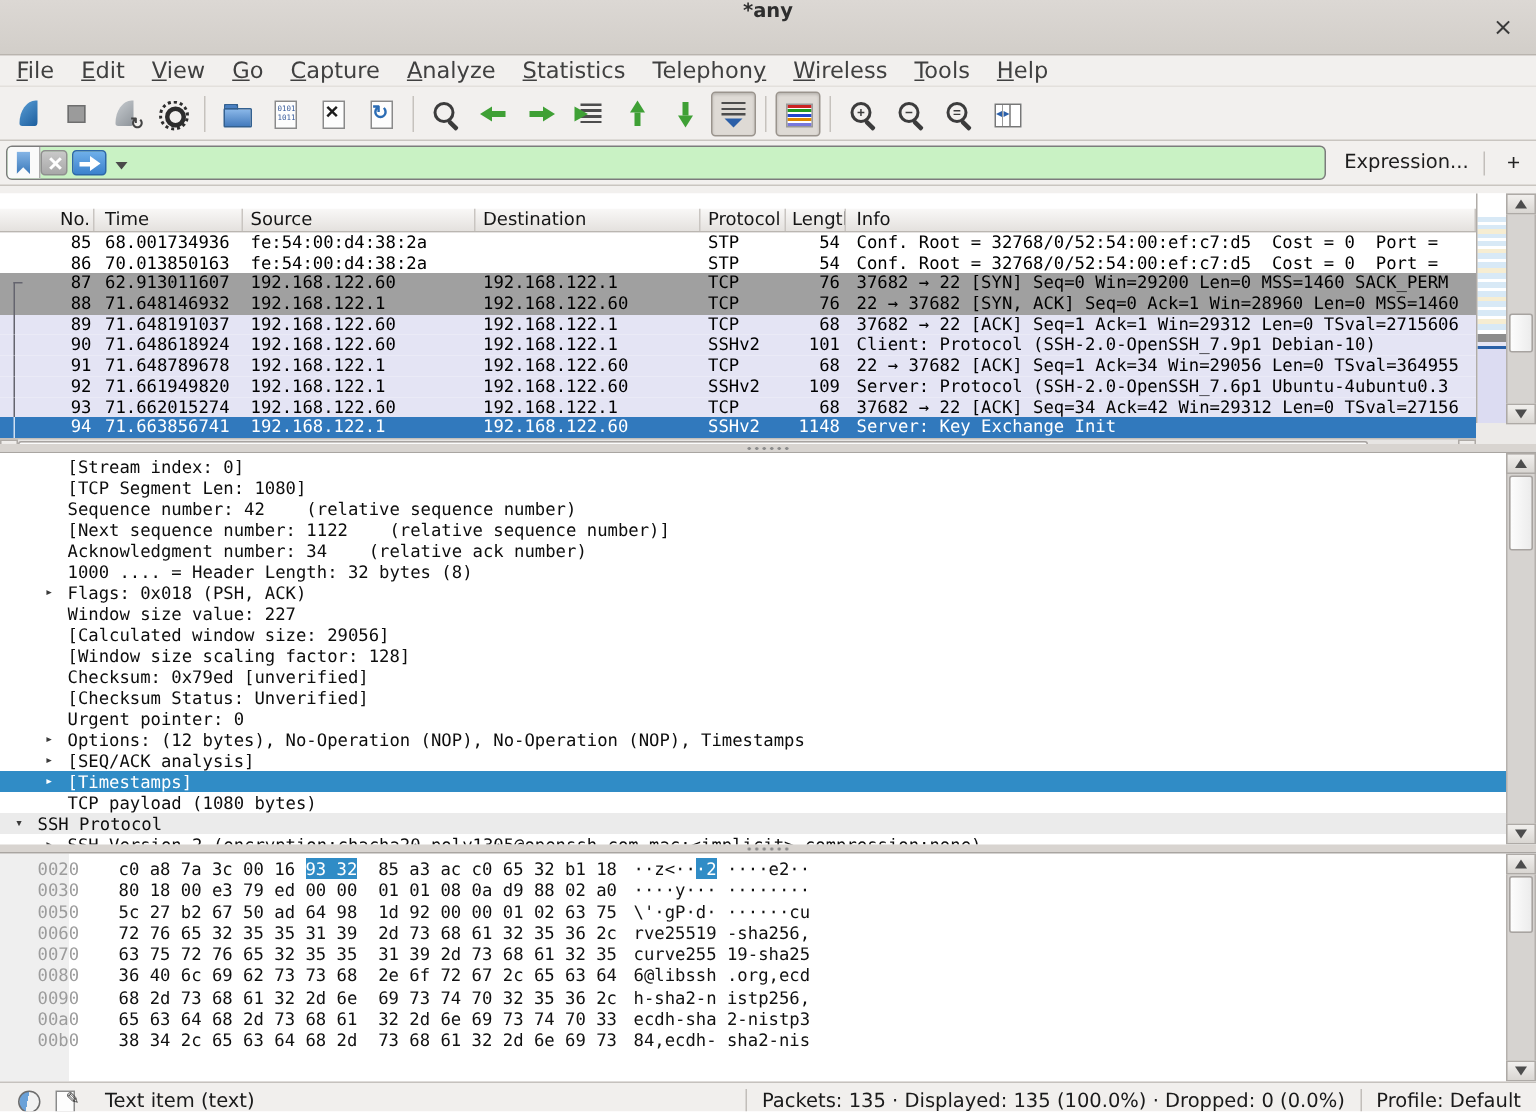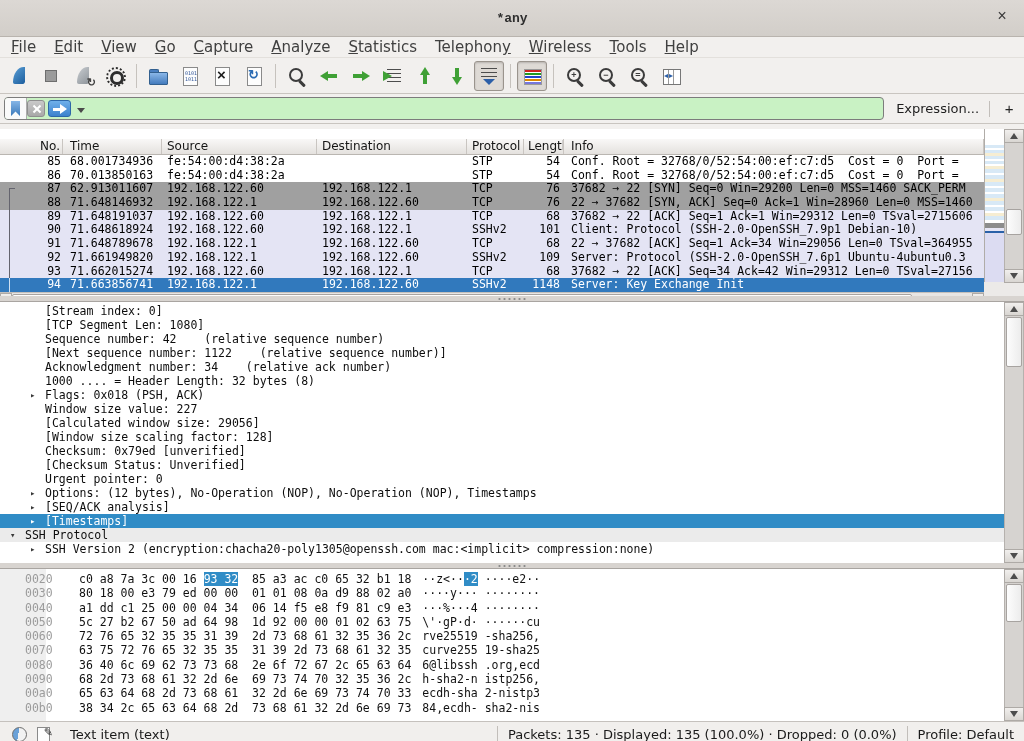--- a/index.html
+++ b/index.html
@@ -4,21 +4,21 @@
 <style>
   * { margin:0; padding:0; box-sizing:border-box; }
   html,body { width:1024px; height:741px; }
   body { font-family:"DejaVu Sans","Liberation Sans",sans-serif; background:#fff; }
   .window { position:relative; width:1024px; height:741px; overflow:hidden; background:#fff;
             display:flex; flex-direction:column; }
 
   
   .titlebar { height:37px; flex:0 0 37px; background:linear-gradient(#dcd8d4,#d2cec9);
               border-bottom:1px solid #b9b4ae; position:relative;
-              display:flex; align-items:center; justify-content:center;font-family:Liberation Mono, monospace; }
+              display:flex; justify-content:center; }
   .title { font-weight:bold; font-size:13px; color:#2e2e2e; }
   .close-btn { position:absolute; right:12px; top:8px; font-size:16px; color:#3a3a3a;
                width:20px; text-align:center; cursor:default; }
 
   
   .menubar { height:21px; flex:0 0 21px; background:#f2f0ee; display:flex; align-items:center;
              padding-left:2px; border-bottom:1px solid #e3e0dc; }
   .menu-item { font-size:15px; color:#404040; padding:0 9px; line-height:20px; }
 
   
@@ -605,20 +605,24 @@
         <div class="dtrow ind1">
           <span class="dt-arrow">▸</span>
           <span class="dt-text">[SEQ/ACK analysis]</span>
         </div>
 
         <div class="dtrow ind1 sel">
           <span class="dt-arrow">▸</span>
           <span class="dt-text">[Timestamps]</span>
         </div>
 
+        <div class="dtrow ind1">
+          <span class="dt-arrow"></span>
+          <span class="dt-text">TCP payload (1080 bytes)</span>
+        </div>
 
         <div class="dtrow ind0 section">
           <span class="dt-arrow">▾</span>
           <span class="dt-text">SSH Protocol</span>
         </div>
 
         <div class="dtrow ind1">
           <span class="dt-arrow">▸</span>
           <span class="dt-text">SSH Version 2 (encryption:chacha20-poly1305@openssh.com mac:&lt;implicit&gt; compression:none)</span>
         </div>
@@ -646,25 +650,20 @@
           <span class="hx-hex"><span>c0 a8 7a 3c 00 16 </span><span class="bsel">93 32</span><span>  85 a3 ac c0 65 32 b1 18</span></span>
           <span class="hx-asc"><span>··z&lt;··</span><span class="bsel">·2</span><span> ····e2··</span></span>
         </div>
 
         <div class="hxrow">
           <span class="hx-off">0030</span>
           <span class="hx-hex"><span>80 18 00 e3 79 ed 00 00  01 01 08 0a d9 88 02 a0</span><span class="bsel"></span><span></span></span>
           <span class="hx-asc"><span>····y··· ········</span><span class="bsel"></span><span></span></span>
         </div>
 
-        <div class="hxrow">
-          <span class="hx-off">0040</span>
-          <span class="hx-hex"><span>a1 dd c1 25 00 00 04 34  06 14 f5 e8 f9 81 c9 e3</span><span class="bsel"></span><span></span></span>
-          <span class="hx-asc"><span>···%···4 ········</span><span class="bsel"></span><span></span></span>
-        </div>
 
         <div class="hxrow">
           <span class="hx-off">0050</span>
           <span class="hx-hex"><span>5c 27 b2 67 50 ad 64 98  1d 92 00 00 01 02 63 75</span><span class="bsel"></span><span></span></span>
           <span class="hx-asc"><span>\'·gP·d· ······cu</span><span class="bsel"></span><span></span></span>
         </div>
 
         <div class="hxrow">
           <span class="hx-off">0060</span>
           <span class="hx-hex"><span>72 76 65 32 35 35 31 39  2d 73 68 61 32 35 36 2c</span><span class="bsel"></span><span></span></span>

